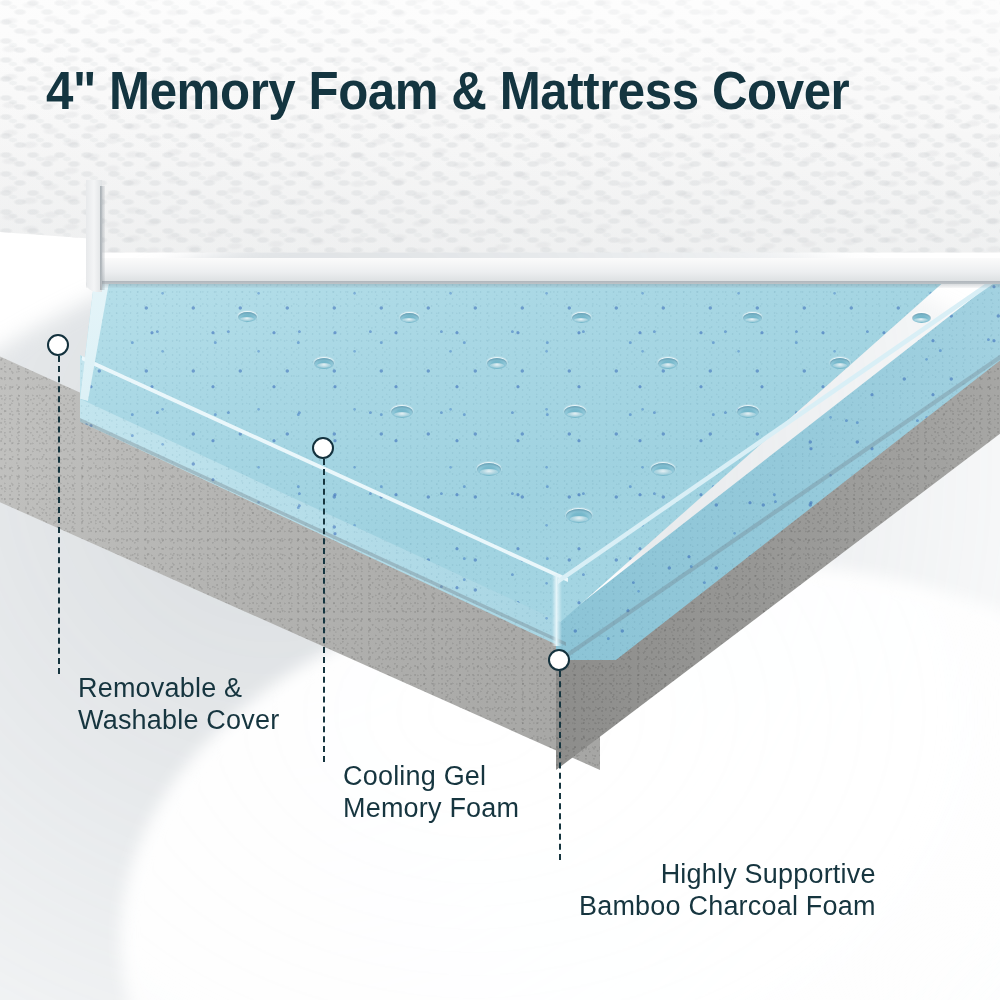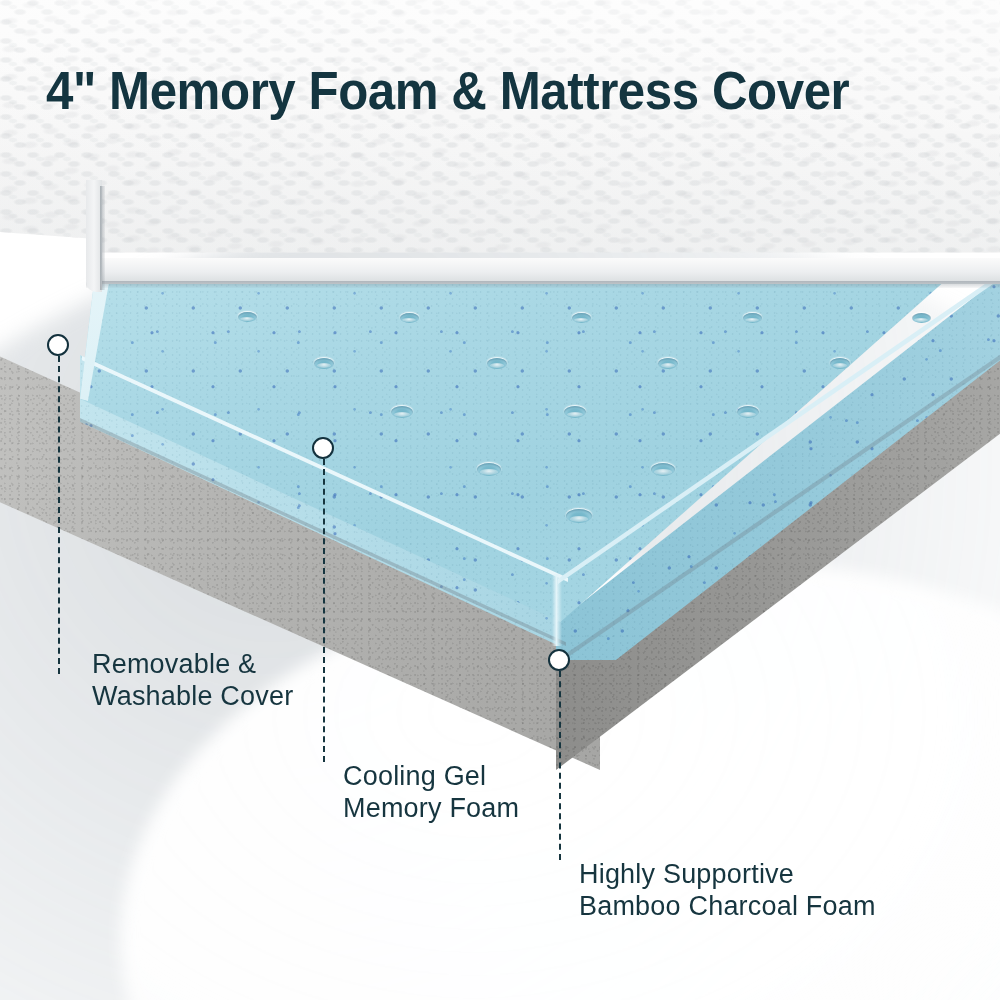--- a/index.html
+++ b/index.html
@@ -423,25 +423,25 @@
     <div class="cover-band-shadow"></div>
     <div class="cover-left-edge"></div>
     <div class="cover-left-edge-dark"></div>
   </div>
 
   <div class="title">4" Memory Foam &amp; Mattress Cover</div>
 
   <div id="callout-layer">
       <div class="callout-dot" style="left: 58px; top: 345px;"></div>
       <div class="leader" style="left: 58px; top: 356px; height: 318px;"></div>
-      <div class="label" style="left: 78px; top: 649px; margin-left: 14px;">Removable &amp;
+      <div class="label" style="left: 78px; top: 673px;">Removable &amp;
 Washable Cover</div>
       <div class="callout-dot" style="left: 323px; top: 448px;"></div>
       <div class="leader" style="left: 323px; top: 459px; height: 303px;"></div>
       <div class="label" style="left: 343px; top: 761px;">Cooling Gel
 Memory Foam</div>
       <div class="callout-dot" style="left: 559px; top: 660px;"></div>
       <div class="leader" style="left: 559px; top: 671px; height: 189px;"></div>
-      <div class="label" style="left: 579px; top: 859px;">Highly Supportive
+      <div class="label" style="left: 579px; top: 859px; text-align: right;">Highly Supportive
 Bamboo Charcoal Foam</div>
     </div>
 
 </div>
 
 </body></html>

